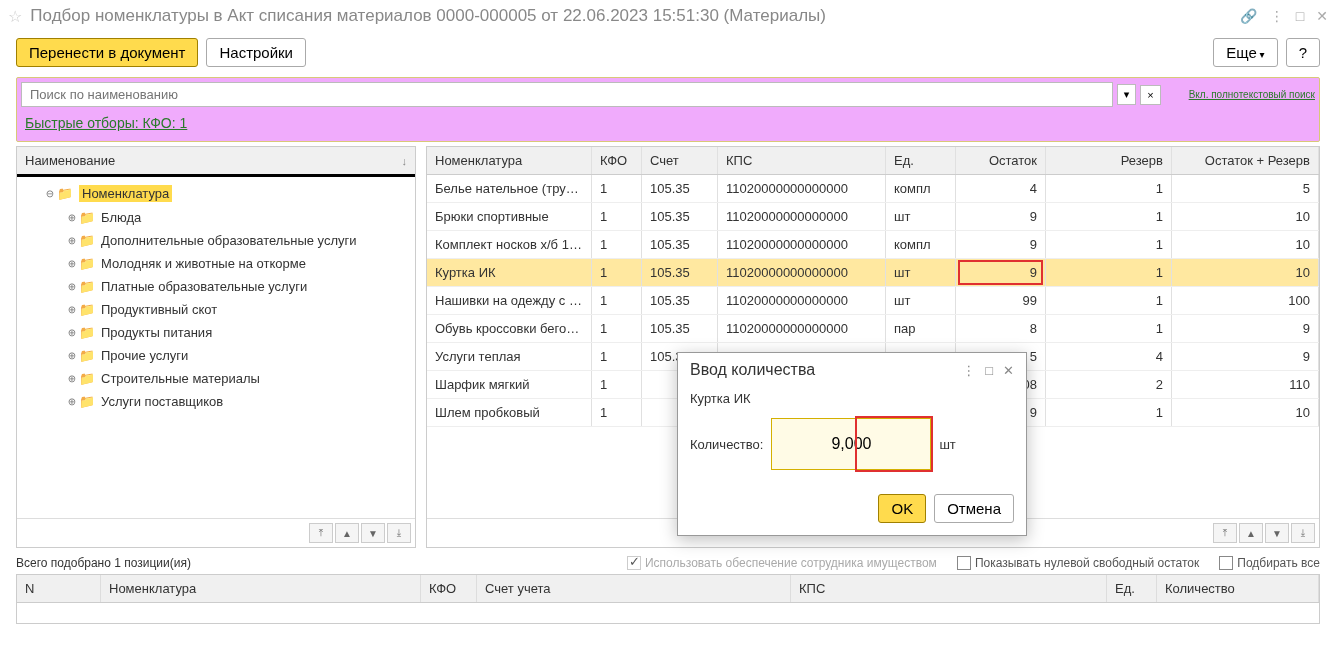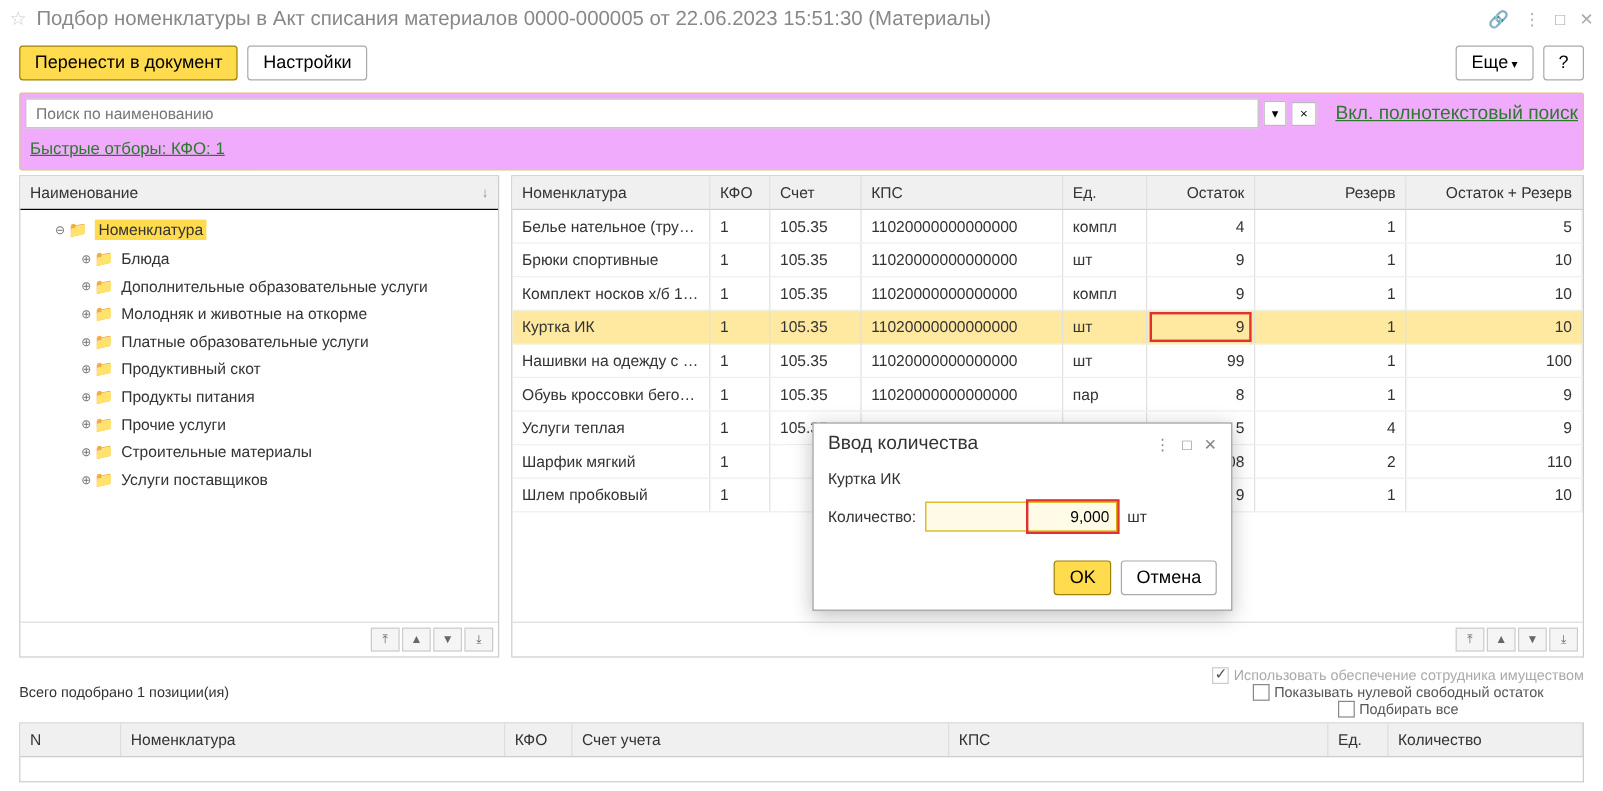--- a/index.html
+++ b/index.html
@@ -66,22 +66,22 @@
   .mini-btn {
     border: 1px solid #bbb;
     background: #fff;
     padding: 3px 6px;
     cursor: pointer;
     font-size: 11px;
   }
   .fulltext-link {
     color: #2b7a2b;
     text-decoration: underline;
-    margin-left: 12px;
-    font-size: 16px;
+    margin-left: 24px;
+    font-size: 10px;
     cursor: pointer;
   }
   .quick-filter-link {
     color: #2b7a2b;
     text-decoration: underline;
     font-size: 14px;
     margin: 8px 0 0 4px;
     display: inline-block;
     cursor: pointer;
   }
@@ -98,21 +98,21 @@
   .left-panel {
     width: 400px;
     border: 1px solid #ccc;
     display: flex;
     flex-direction: column;
   }
   .tree-header {
     display: flex;
     align-items: center;
     background: #f0f0f0;
-    border-bottom: 1px solid #000000;
+    border-bottom: 3px solid #000000;
     padding: 6px 8px;
     font-size: 13px;
   }
   .tree-header .sort-icon { margin-left: auto; color: #888; font-size: 11px; }
   .tree-body { flex: 1; overflow: auto; padding: 4px 0; }
   .tree-row {
     display: flex;
     align-items: center;
     padding: 4px 8px;
     cursor: pointer;
@@ -182,21 +182,21 @@
 
   
   .status-row {
     display: flex;
     align-items: center;
     margin: 8px 16px 4px 16px;
     font-size: 12px;
     gap: 16px;
   }
   .status-row .status-text { flex: 0 0 auto; }
-  .status-row .checks { margin-left: auto; display: flex; align-items: center; flex-direction: column; }
+  .status-row .checks { margin-left: auto; display: flex; gap: 20px; align-items: center; }
   .check { display: flex; align-items: center; gap: 4px; color: #555; }
   .check.disabled { color: #aaa; }
   .checkbox { width: 14px; height: 14px; border: 1px solid #888; display: inline-block; background: #fff; position: relative; }
   .checkbox.checked::after { content: "✓"; position: absolute; top: -3px; left: 1px; font-size: 13px; color: #555; }
   .checkbox.disabled { border-color: #ccc; }
 
   
   .bottom-table {
     margin: 0 16px;
     border: 1px solid #ccc;
@@ -237,23 +237,23 @@
   .dialog-header .dlg-icons { display: flex; gap: 10px; color: #888; font-size: 13px; }
   .dialog-header .dlg-icons span { cursor: pointer; }
   .dialog-body { padding: 4px 12px 12px 12px; font-size: 13px; }
   .dialog-body .item-name { margin-bottom: 12px; }
   .qty-row { display: flex; align-items: center; gap: 8px; }
   .qty-input-wrap { position: relative; }
   .qty-input {
     width: 160px;
     border: 1px solid #d4b000;
     background: #fffbe6;
-    padding: 4px 6px;
-    text-align: right;
-    font-size: 13px;
+    padding: 16px 6px;
+    text-align: center;
+    font-size: 16px;
   }
   .qty-red-box {
     position: absolute;
     border: 2px solid #e03030;
     top: -2px; bottom: -2px; right: -2px; width: 78px;
     pointer-events: none;
   }
   .dialog-footer {
     display: flex;
     justify-content: flex-end;

